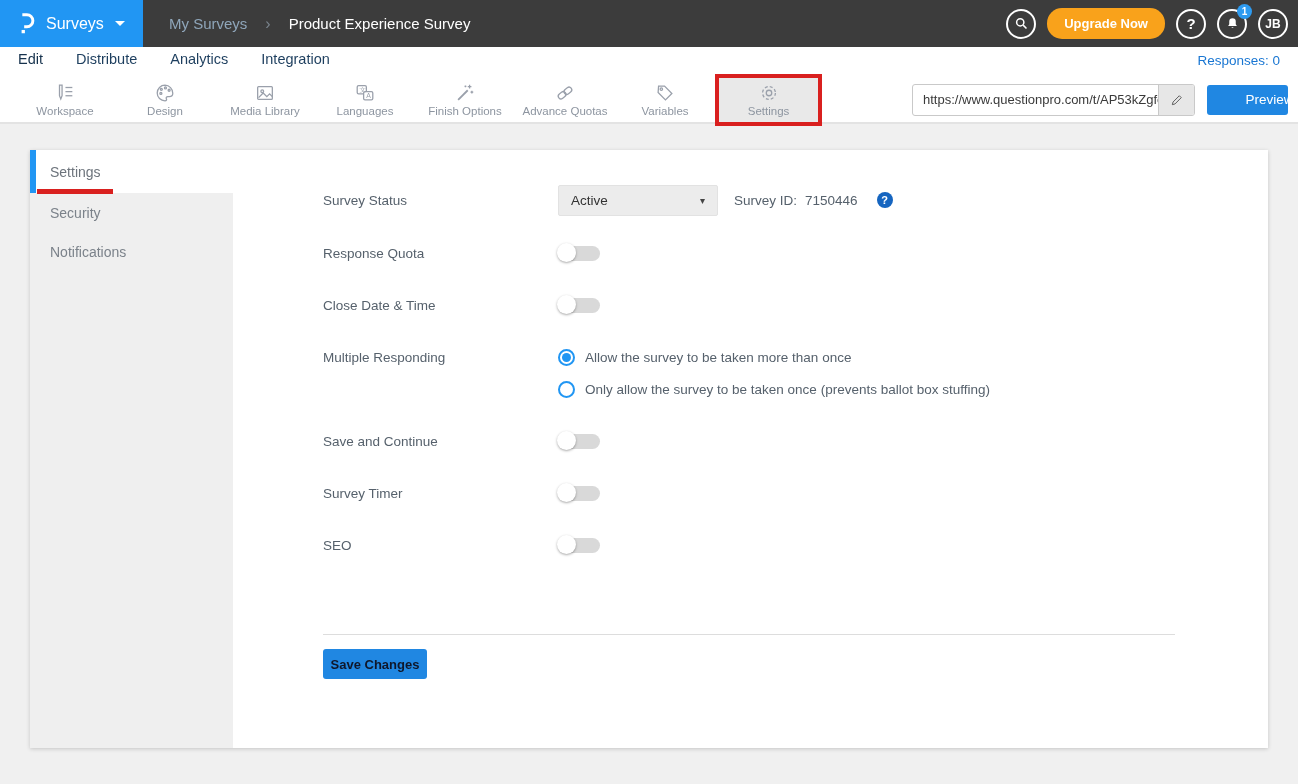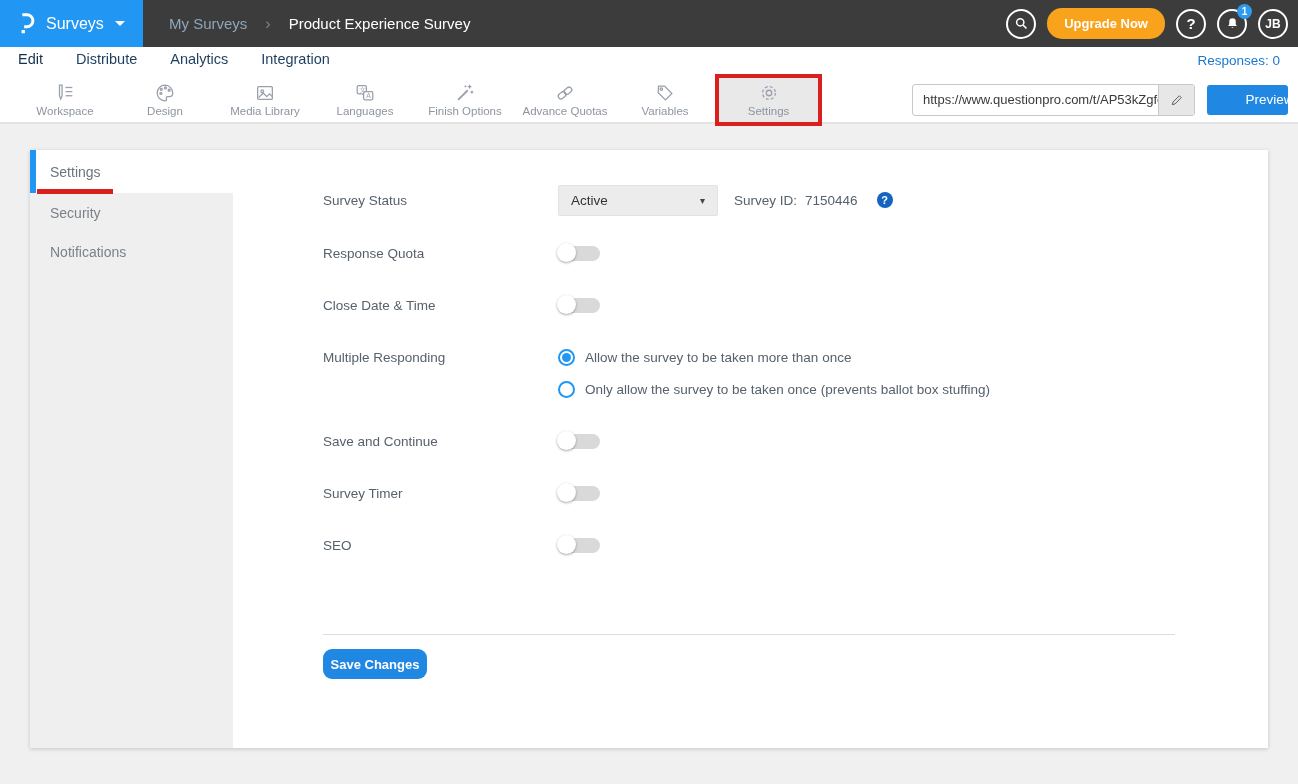--- a/index.html
+++ b/index.html
@@ -54,21 +54,21 @@
   .sid-label { margin-left:16px; font-size:13.5px; color:#56616c; }
   .sid-value { margin-left:8px; font-size:13.5px; color:#56616c; }
   .help-dot { margin-left:19px; width:16px; height:16px; border-radius:50%; background:#1565c0; color:#fff; font-size:11px; font-weight:bold; display:flex; align-items:center; justify-content:center; cursor:pointer; }
   .toggle { width:42px; height:15px; background:#d9d9d9; border-radius:8px; position:relative; cursor:pointer; }
   .toggle .knob { position:absolute; left:-1px; top:-2.5px; width:19px; height:19px; background:#fff; border-radius:50%; box-shadow:0 1px 2.5px rgba(0,0,0,0.35); }
   .radio-line { display:flex; align-items:center; }
   .radio { width:17px; height:17px; border:2px solid #2196f3; border-radius:50%; margin-right:10px; display:flex; align-items:center; justify-content:center; cursor:pointer; background:#fff; flex:0 0 auto; }
   .radio.selected::after { content:''; width:9px; height:9px; border-radius:50%; background:#2196f3; }
   .radio-label { font-size:13.5px; color:#56616c; }
   .divider { position:absolute; left:90px; width:852px; top:484px; border-top:1px solid #ddd; }
-  .save-btn { position:absolute; left:90px; top:499px; width:104px; height:30px; background:#2087e2; color:#ffffff; border:none; border-radius:9px; font-size:13px; font-weight:bold; font-family:"Liberation Sans", sans-serif; cursor:pointer; }
+  .save-btn { position:absolute; left:90px; top:499px; width:104px; height:30px; background:#2087e2; color:#0f172a; border:none; border-radius:3px; font-size:13px; font-weight:bold; font-family:"Liberation Sans", sans-serif; cursor:pointer; }
 </style>
 </head>
 <body>
 
 <header class="topbar">
   <div class="logo-block">
     <svg width="22" height="26" viewBox="0 0 24 28">
       <path d="M8 4 h5 a6.5 6.5 0 1 1 0 13 h-3" stroke="#fff" stroke-width="3.2" fill="none"></path>
       <rect x="7.2" y="20.5" width="3.6" height="3.6" fill="#fff"></rect>
     </svg>

